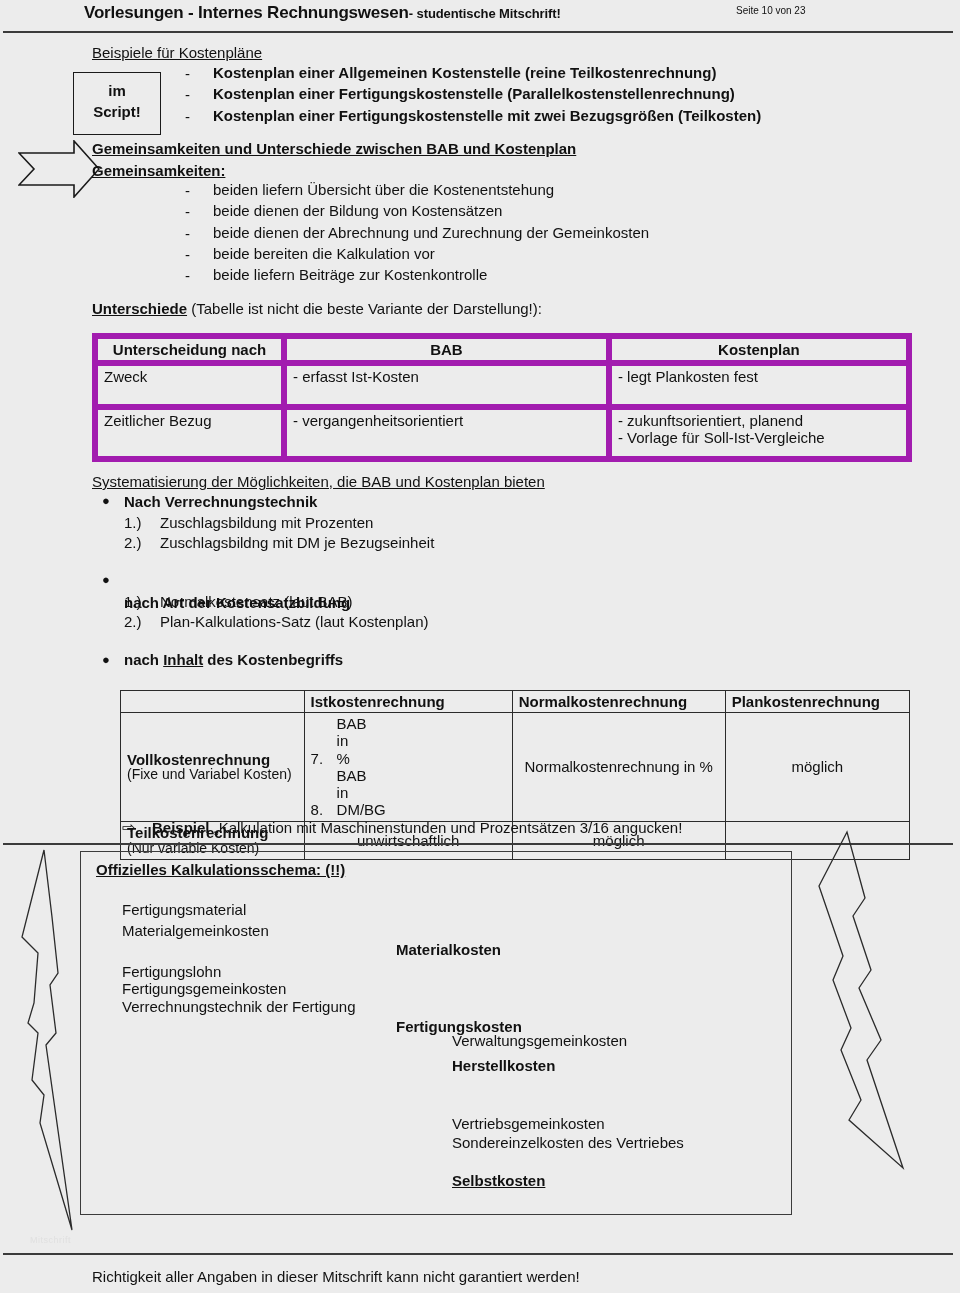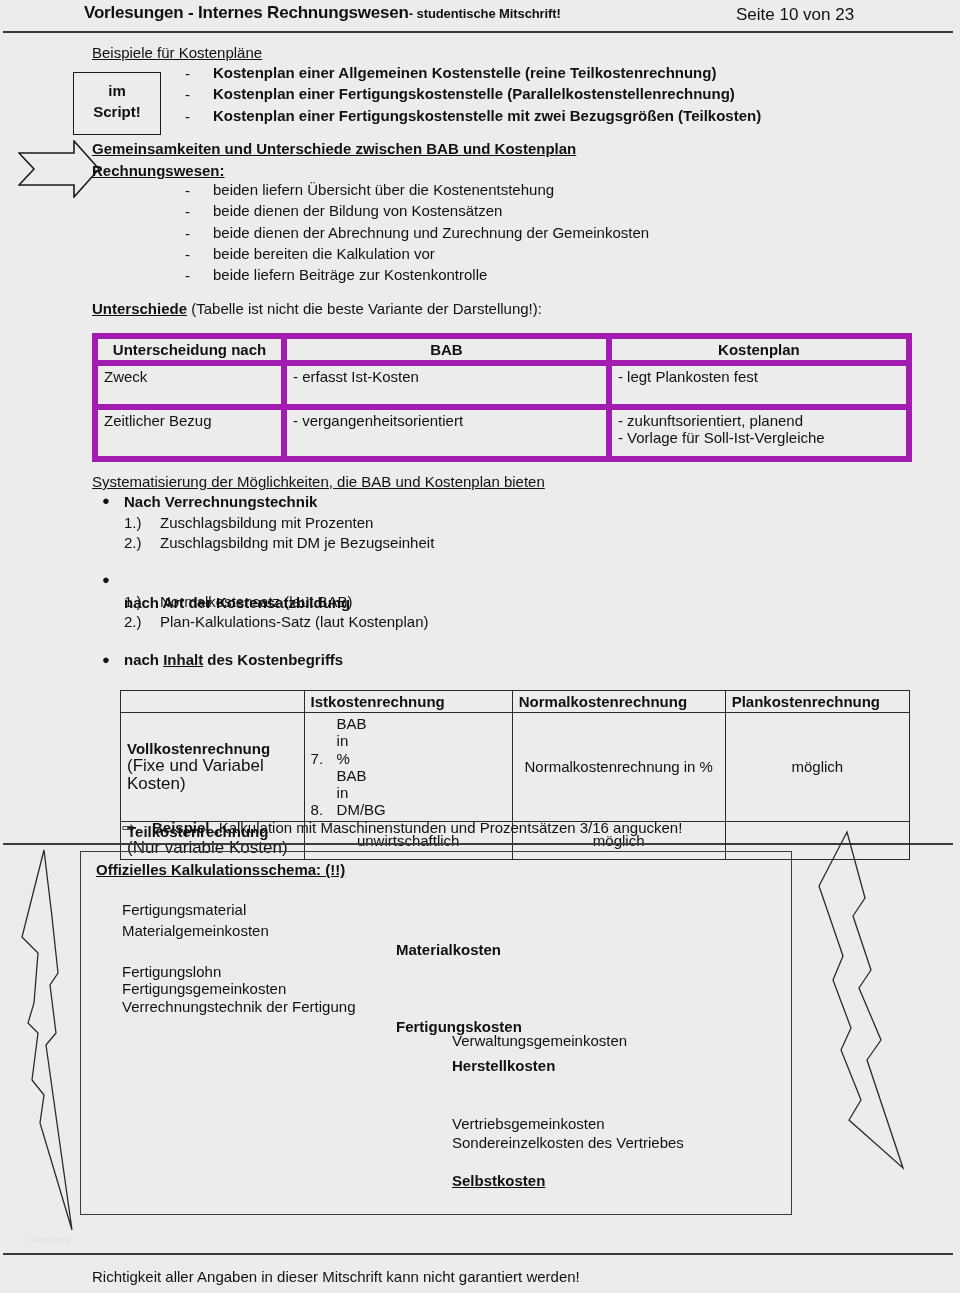--- a/index.html
+++ b/index.html
@@ -20,21 +20,21 @@
   .hdr-title{
     position:absolute;left:84px;top:3px;
     font-size:17px;font-weight:bold;letter-spacing:-0.2px;
     white-space:nowrap;
   }
   .hdr-sub{
     font-size:13px;font-weight:bold;letter-spacing:-0.1px;
   }
   .hdr-page{
     position:absolute;left:736px;top:5px;
-    font-size:17px;white-space:nowrap;
+    font-size:10px;white-space:nowrap;
   }
   .hdr-rule{
     position:absolute;left:3px;top:31px;width:950px;height:0;
     border-top:2px solid #3b3b3b;
   }
 
   
   .t{position:absolute;white-space:pre;font-size:15px;line-height:1.0;}
   .b{font-weight:bold;}
   .u{text-decoration:underline;}
@@ -70,21 +70,21 @@
   .tbl1 .c3{width:308px;}
 
   .tbl2{left:120px;top:690px;width:790px;}
   .tbl2 td,.tbl2 th{
     border:1px solid #2b2b2b;
     font-size:15px;padding:2px 6px;vertical-align:middle;
     background:transparent;
   }
   .tbl2 th{font-weight:bold;text-align:left;}
   .tbl2 .rowhead{font-weight:bold;font-size:15px;line-height:1.05;}
-  .tbl2 .rowhead small{display:block;font-weight:normal;font-size:17px;}
+  .tbl2 .rowhead small{display:block;font-weight:normal;font-size:14px;}
   .tbl2 .ctr{text-align:center;}
   .tbl2 .k1{width:175px;}
   .tbl2 .k2{width:205px;}
   .tbl2 .k3{width:205px;}
   .tbl2 .k4{width:175px;}
   .numlist{line-height:1.15;}
   .numlist span{display:inline-block;width:26px;}
 
   
   .beispiel-rule{
@@ -139,21 +139,21 @@
   <div class="t dash" style="left:185px;top:87px;">-</div>
   <div class="t b" style="left:213px;top:86px;">Kostenplan einer Fertigungskostenstelle (Parallelkostenstellenrechnung)</div>
   <div class="t dash" style="left:185px;top:109px;">-</div>
   <div class="t b" style="left:213px;top:108px;">Kostenplan einer Fertigungskostenstelle mit zwei Bezugsgrößen (Teilkosten)</div>
 
   <svg class="deco" style="left:18px;top:140px;" width="82" height="58" viewBox="0 0 82 58">
     <path d="M1,13 L16,29 L1,45 L56,45 L56,57 L81,29 L56,1 L56,13 Z" fill="#ececec" stroke="#1a1a1a" stroke-width="1.6" stroke-linejoin="miter"></path>
   </svg>
 
   <div class="t b u" style="left:92px;top:141px;">Gemeinsamkeiten und Unterschiede zwischen BAB und Kostenplan</div>
-  <div class="t b u" style="left:92px;top:163px;">Rechnungswesen:</div>
+  <div class="t b u" style="left:92px;top:163px;">Gemeinsamkeiten:</div>
 
   <div class="t dash" style="left:185px;top:183px;">-</div>
   <div class="t" style="left:213px;top:182px;">beiden liefern Übersicht über die Kostenentstehung</div>
   <div class="t dash" style="left:185px;top:204px;">-</div>
   <div class="t" style="left:213px;top:203px;">beide dienen der Bildung von Kostensätzen</div>
   <div class="t dash" style="left:185px;top:226px;">-</div>
   <div class="t" style="left:213px;top:225px;">beide dienen der Abrechnung und Zurechnung der Gemeinkosten</div>
   <div class="t dash" style="left:185px;top:247px;">-</div>
   <div class="t" style="left:213px;top:246px;">beide bereiten die Kalkulation vor</div>
   <div class="t dash" style="left:185px;top:268px;">-</div>

